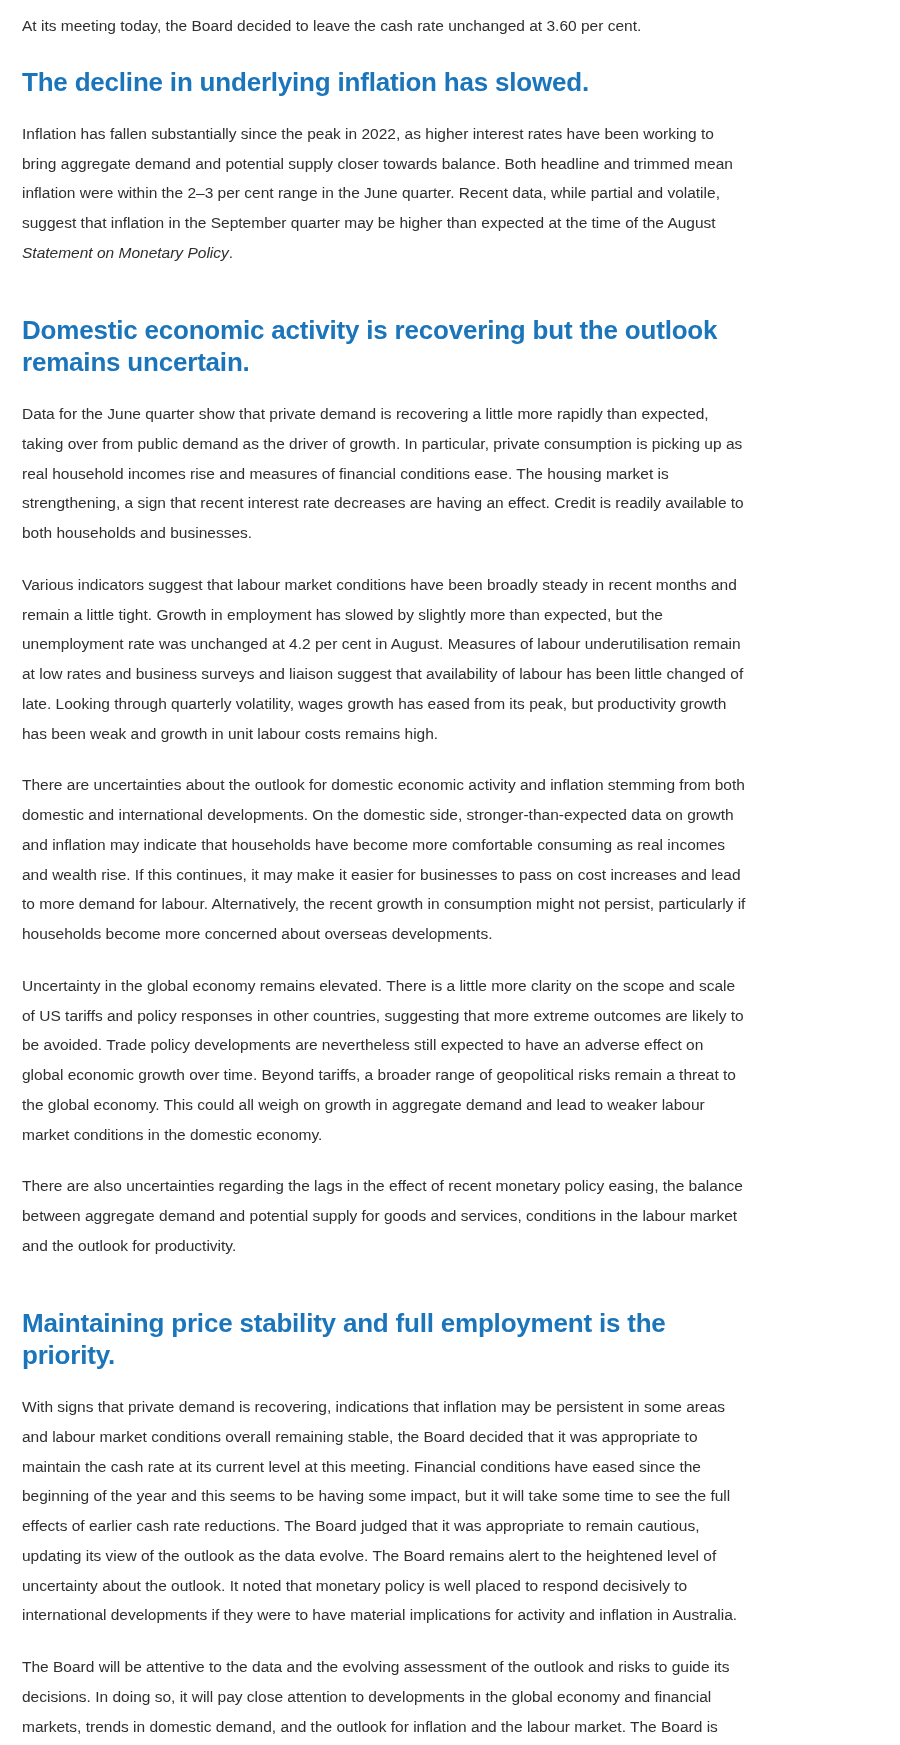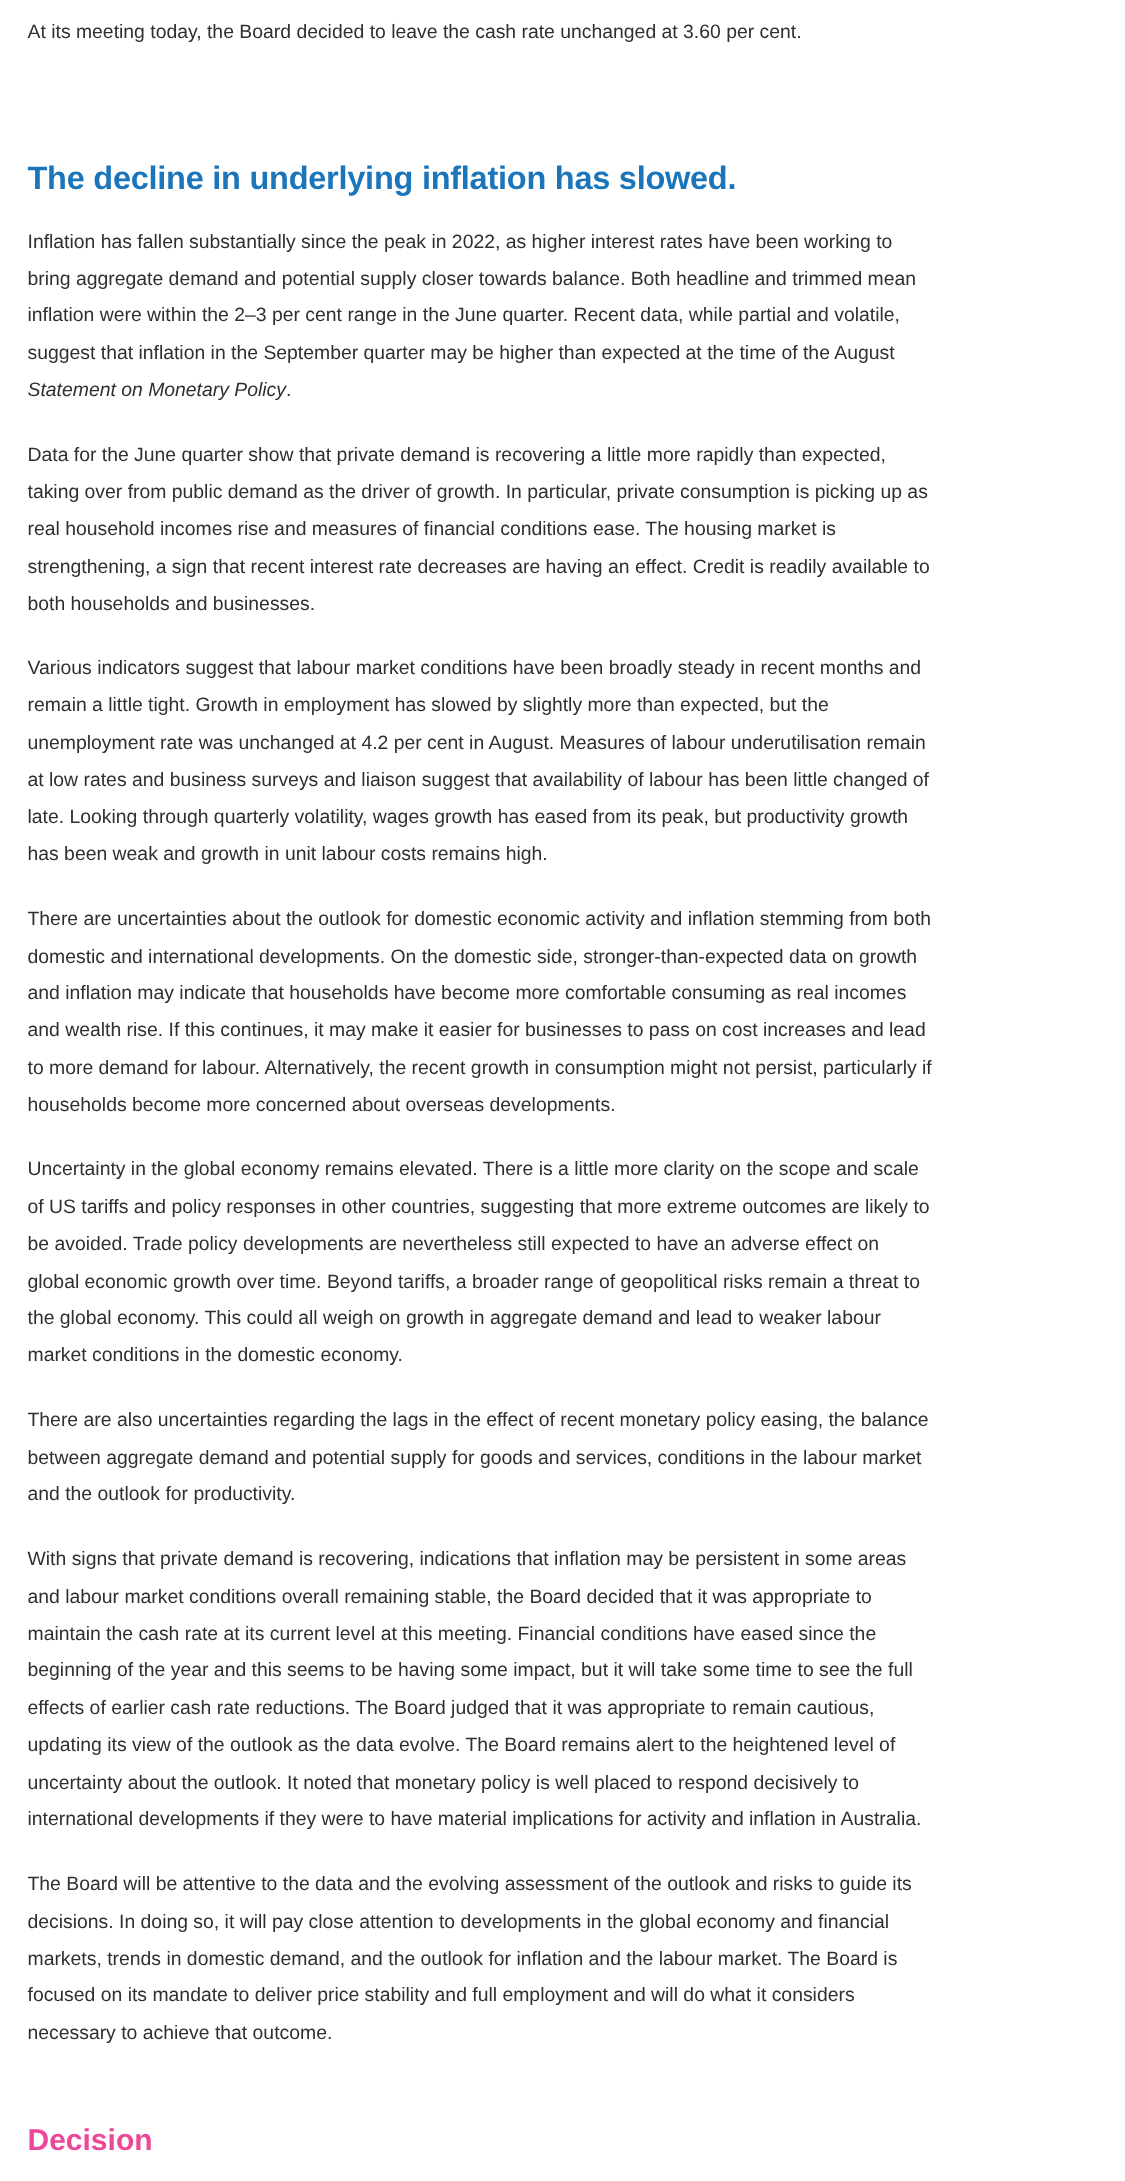--- a/index.html
+++ b/index.html
@@ -28,21 +28,21 @@
   }
   h2.section-heading {
     color: #1b75bb;
     font-size: 26px;
     line-height: 1.26;
     font-weight: bold;
     margin: 0;
     letter-spacing: -0.2px;
   }
   .heading-block { margin: 46px 0 20px 0; }
-  .heading-block.tight { margin-top: 80px; }
+  .heading-block.tight { margin-top: 20px; }
   h2.sub-heading {
     color: #ec4899;
     font-size: 24px;
     line-height: 1.25;
     font-weight: bold;
     margin: 0;
   }
   .decision-block { margin: 56px 0 14px 0; }
   p.body-text {
     font-size: 15.5px;
@@ -69,25 +69,31 @@
 
   <p class="lede">At its meeting today, the Board decided to leave the cash rate unchanged at 3.60 per cent.</p>
 
   <div class="intro-gap"></div>
 
   <div id="sections-container">
       <div class="heading-block tight">
         <h2 class="section-heading">The decline in underlying inflation has slowed.</h2>
       </div>
       <p class="body-text"><span>Inflation has fallen substantially since the peak in 2022, as higher interest rates have been working to bring aggregate demand and potential supply closer towards balance. Both headline and trimmed mean inflation were within the 2–3 per cent range in the June quarter. Recent data, while partial and volatile, suggest that inflation in the September quarter may be higher than expected at the time of the August </span><span class="italic">Statement on Monetary Policy</span><span>.</span></p>
+      <div class="heading-block">
+        <h2 class="section-heading">Domestic economic activity is recovering but the outlook remains uncertain.</h2>
+      </div>
       <p class="body-text"><span>Data for the June quarter show that private demand is recovering a little more rapidly than expected, taking over from public demand as the driver of growth. In particular, private consumption is picking up as real household incomes rise and measures of financial conditions ease. The housing market is strengthening, a sign that recent interest rate decreases are having an effect. Credit is readily available to both households and businesses.</span></p>
       <p class="body-text"><span>Various indicators suggest that labour market conditions have been broadly steady in recent months and remain a little tight. Growth in employment has slowed by slightly more than expected, but the unemployment rate was unchanged at 4.2 per cent in August. Measures of labour underutilisation remain at low rates and business surveys and liaison suggest that availability of labour has been little changed of late. Looking through quarterly volatility, wages growth has eased from its peak, but productivity growth has been weak and growth in unit labour costs remains high.</span></p>
       <p class="body-text"><span>There are uncertainties about the outlook for domestic economic activity and inflation stemming from both domestic and international developments. On the domestic side, stronger-than-expected data on growth and inflation may indicate that households have become more comfortable consuming as real incomes and wealth rise. If this continues, it may make it easier for businesses to pass on cost increases and lead to more demand for labour. Alternatively, the recent growth in consumption might not persist, particularly if households become more concerned about overseas developments.</span></p>
       <p class="body-text"><span>Uncertainty in the global economy remains elevated. There is a little more clarity on the scope and scale of US tariffs and policy responses in other countries, suggesting that more extreme outcomes are likely to be avoided. Trade policy developments are nevertheless still expected to have an adverse effect on global economic growth over time. Beyond tariffs, a broader range of geopolitical risks remain a threat to the global economy. This could all weigh on growth in aggregate demand and lead to weaker labour market conditions in the domestic economy.</span></p>
       <p class="body-text"><span>There are also uncertainties regarding the lags in the effect of recent monetary policy easing, the balance between aggregate demand and potential supply for goods and services, conditions in the labour market and the outlook for productivity.</span></p>
+      <div class="heading-block">
+        <h2 class="section-heading">Maintaining price stability and full employment is the priority.</h2>
+      </div>
       <p class="body-text"><span>With signs that private demand is recovering, indications that inflation may be persistent in some areas and labour market conditions overall remaining stable, the Board decided that it was appropriate to maintain the cash rate at its current level at this meeting. Financial conditions have eased since the beginning of the year and this seems to be having some impact, but it will take some time to see the full effects of earlier cash rate reductions. The Board judged that it was appropriate to remain cautious, updating its view of the outlook as the data evolve. The Board remains alert to the heightened level of uncertainty about the outlook. It noted that monetary policy is well placed to respond decisively to international developments if they were to have material implications for activity and inflation in Australia.</span></p>
       <p class="body-text"><span>The Board will be attentive to the data and the evolving assessment of the outlook and risks to guide its decisions. In doing so, it will pay close attention to developments in the global economy and financial markets, trends in domestic demand, and the outlook for inflation and the labour market. The Board is focused on its mandate to deliver price stability and full employment and will do what it considers necessary to achieve that outcome.</span></p>
     </div>
 
   <div class="decision-block">
     <h2 class="sub-heading">Decision</h2>
   </div>
   <p class="decision-note">Today’s policy decision was unanimous.</p>
 
 </div>

